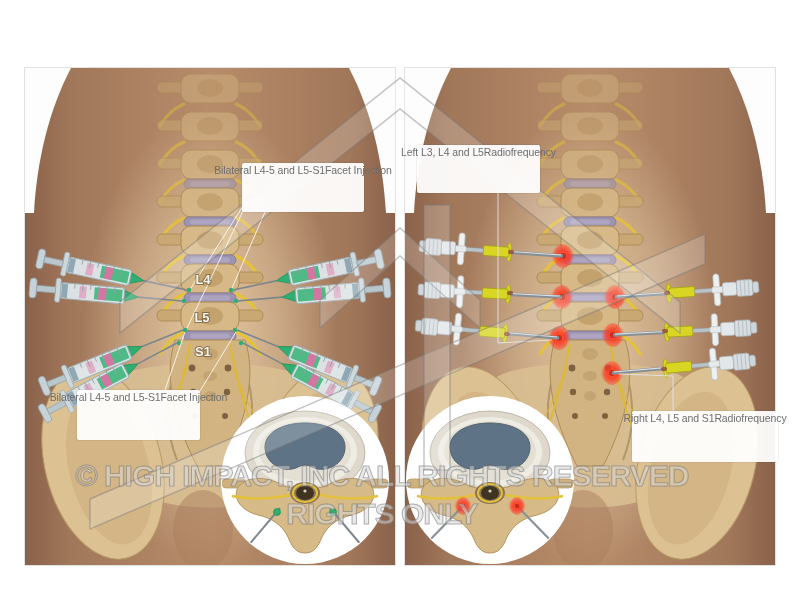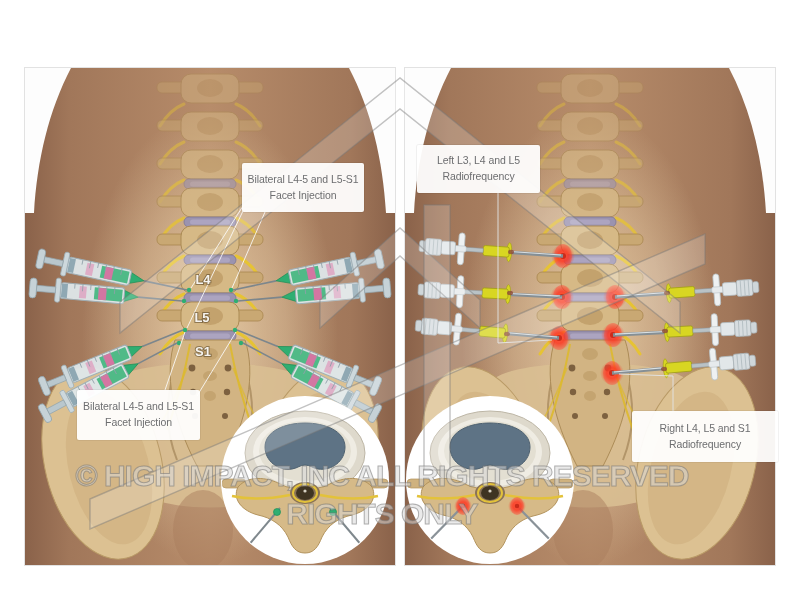--- a/index.html
+++ b/index.html
@@ -5,21 +5,21 @@
   html,body{margin:0;padding:0;background:#ffffff;}
   .canvas{position:relative;width:800px;height:592px;background:#ffffff;overflow:hidden;
           font-family:"Liberation Sans",sans-serif;}
   .title{position:absolute;left:27px;top:32px;font-size:13.5px;letter-spacing:1.2px;
          color:#55565a;font-weight:400;}
   .panels{position:absolute;left:25px;top:68px;width:750px;height:497px;z-index:1;}
   .panel{position:absolute;top:0;width:370px;height:497px;outline:1px solid #e2e2e2;}
   .panel.left{left:0;} .panel.right{left:380px;}
   .panel svg{display:block;}
   .callout{position:absolute;z-index:3;background:rgba(255,255,255,0.94);
-           color:#6d6e70;text-align:center;display:flex;flex-direction:column;
+           color:#6d6e70;text-align:center;display:flex;flex-direction:row;
            justify-content:center;border-radius:2px;box-shadow:0 0 0 1px rgba(0,0,0,0.05);
            font-size:10.5px;line-height:1.5;letter-spacing:-0.1px;}
   .callout span{white-space:nowrap;}
   .co-lt{left:242px;top:163px;width:122px;height:49px;}
   .co-lb{left:77px;top:390px;width:123px;height:50px;}
   .co-rt{left:417px;top:145px;width:123px;height:48px;}
   .co-rb{left:632px;top:411px;width:146px;height:51px;}
   .wm-logo{position:absolute;left:0;top:0;z-index:2;pointer-events:none;}
   .wm-text{position:absolute;left:0;width:764px;text-align:center;z-index:4;
            pointer-events:none;font-weight:bold;font-size:30px;letter-spacing:-1px;

